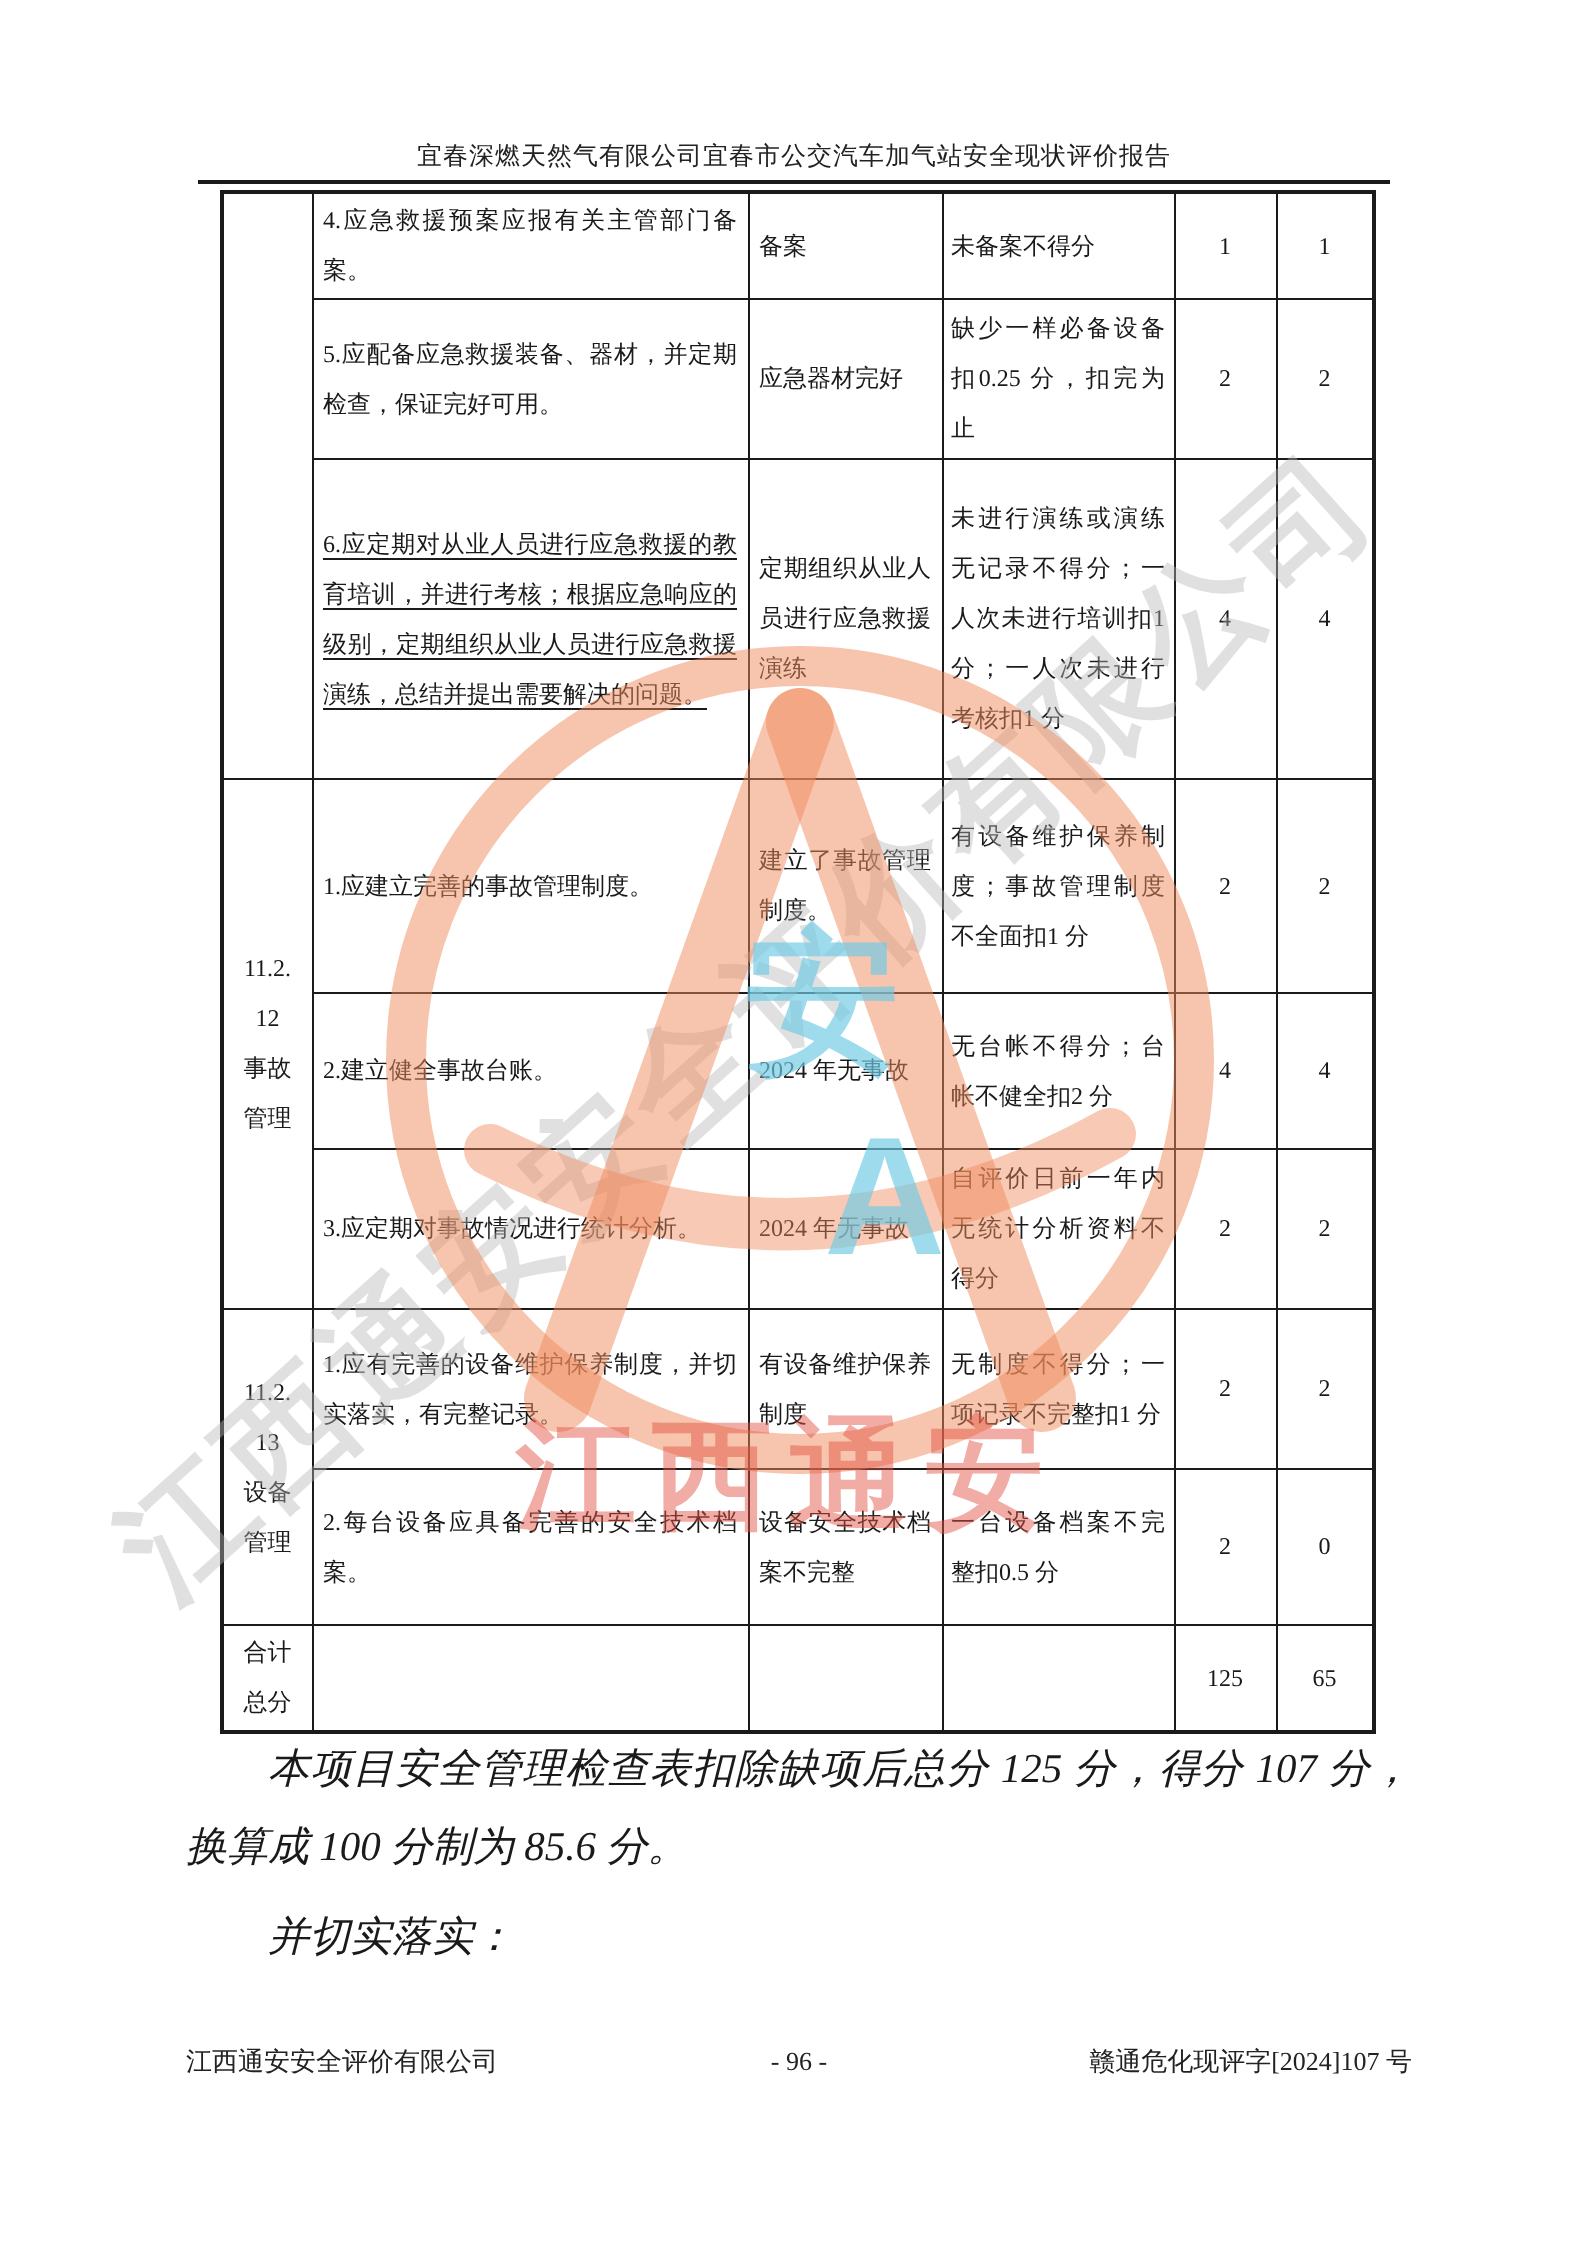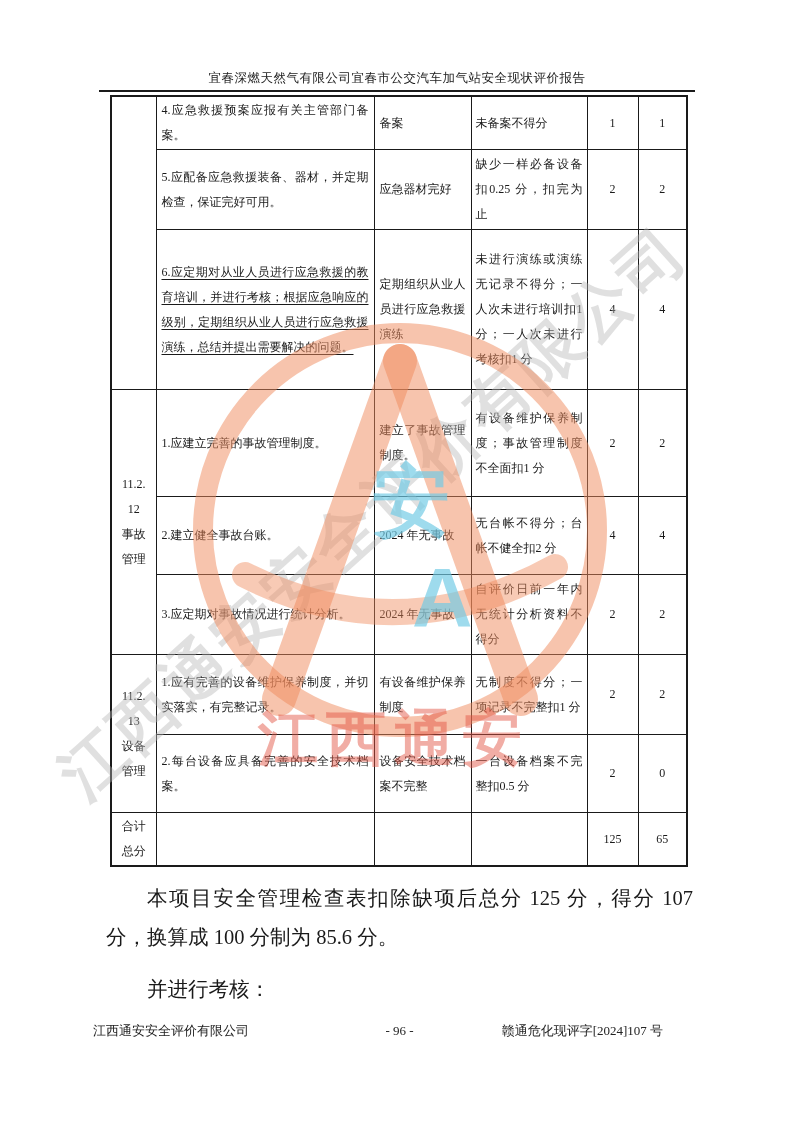--- a/index.html
+++ b/index.html
@@ -29,30 +29,30 @@
   .c-item { text-align:justify; }
   .c-std  { text-align:justify; }
   .c-ded  { text-align:justify; padding:1px 4px !important; }
   .c-num  { text-align:center; }
   .u      { text-decoration:underline; text-underline-offset:3px; }
   
   .bodytext {
     position:absolute; left:93px; top:866px; width:613px;
     font-size:20.5px; line-height:39px; text-align:justify;
   }
-  .bodytext p { margin:13px; text-indent:2em; }
+  .bodytext p { margin:0; text-indent:2em;font-style:italic; }
   .bodytext p + p { margin-top:6px; }
   
   .footer {
     position:absolute; left:93px; top:1022px; width:613px;
     font-size:13px; display:flex; align-items:baseline; color:#222;
   }
   .footer .f-left  { flex:1; text-align:left; }
   .footer .f-mid   { flex:1; text-align:center; }
-  .footer .f-right { flex:1; text-align:left; white-space:nowrap; }
+  .footer .f-right { flex:1; text-align:right; white-space:nowrap; }
   
   .wm { position:absolute; left:0; top:0; width:793px; height:1122px; pointer-events:none; z-index:5; }
   .wm-gray {
     position:absolute; left:70px; top:742px; transform-origin:0 50%;
     transform:rotate(-42deg);
     font-family:"Liberation Sans","DejaVu Sans",sans-serif; font-weight:bold;
     font-size:64px; letter-spacing:4px; white-space:nowrap;
     color:rgba(182,182,182,0.42);
   }
   .wm-ring {
@@ -168,21 +168,21 @@
         <td class="c-std"></td>
         <td class="c-ded"></td>
         <td class="c-num">125</td>
         <td class="c-num">65</td>
       </tr>
     </tbody>
   </table>
 
   <div class="bodytext">
     <p>本项目安全管理检查表扣除缺项后总分 125 分，得分 107 分，换算成 100 分制为 85.6 分。</p>
-    <p>并进行考核：</p>
+    <p>并切实落实：</p>
   </div>
 
   <div class="wm">
     <div class="wm-gray">江西通安安全评价有限公司</div>
     <div class="wm-ring"></div>
     <svg class="wm-logo" viewBox="0 0 414 414">
       <path d="M207 38 L86 376" stroke="rgba(240,138,92,0.5)" stroke-width="34" fill="none" stroke-linecap="round"></path>
       <path d="M207 38 L328 376" stroke="rgba(240,138,92,0.5)" stroke-width="34" fill="none" stroke-linecap="round"></path>
       <path d="M52 252 Q207 330 362 244" stroke="rgba(240,138,92,0.45)" stroke-width="26" fill="none" stroke-linecap="round"></path>
     </svg>

